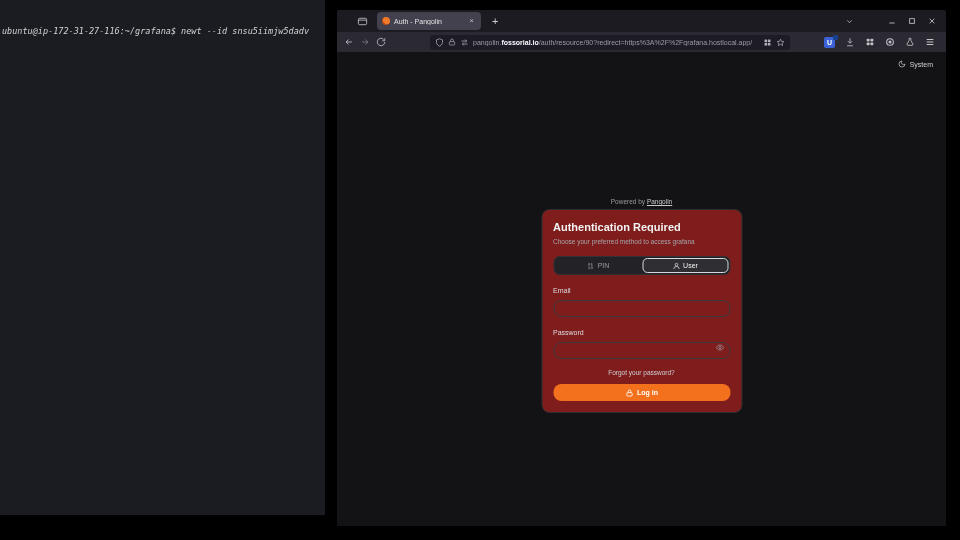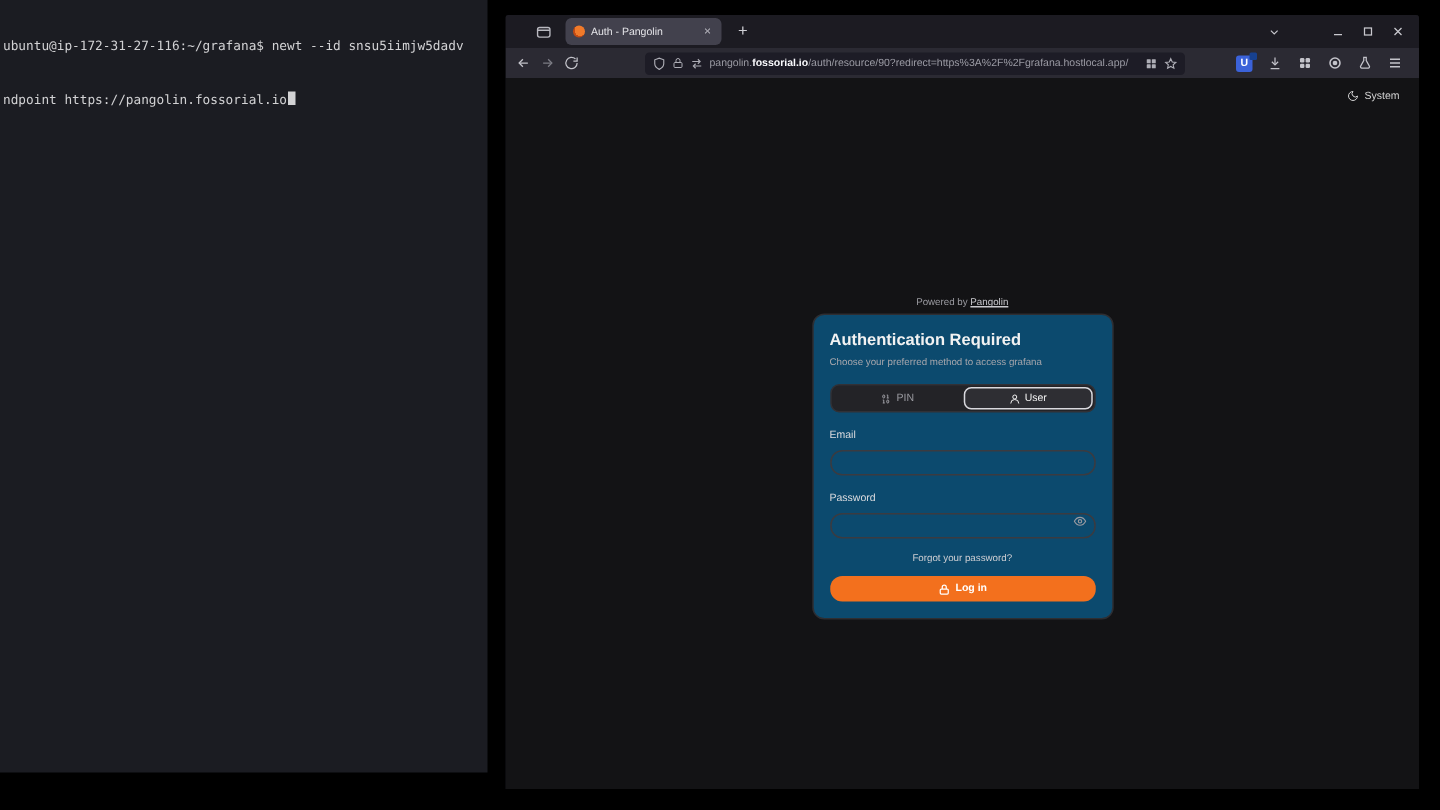--- a/index.html
+++ b/index.html
@@ -5,21 +5,21 @@
   * { margin:0; padding:0; box-sizing:border-box; }
   html,body { width:960px; height:540px; background:#000; overflow:hidden;
               font-family:"Liberation Sans", sans-serif; }
   svg { display:block; }
 
   
   .terminal {
     position:absolute; left:0; top:10; width:325px; height:515px;
     background:#1b1c22; padding:3px 2px;
     font-family:"DejaVu Sans Mono", monospace;
-    font-size:8.5px; line-height:11.5px; color:#d2d2d4; white-space:pre;
+    font-size:8.5px; line-height:11.5px; color:#d2d2d4; white-space:pre;font-style:italic;
   }
   .term-line { display:block; }
   .cursor { display:inline-block; width:4.5px; height:9px; background:#d2d2d4;
             vertical-align:-1px; margin-left:1px; }
 
   
   .browser { position:absolute; left:337px; top:10px; width:609px; height:516px;
              background:#131316; border-radius:2px 2px 0 0; overflow:hidden; }
 
   .tabbar { height:22px; background:#1c1b22; display:flex; align-items:center; }
@@ -56,21 +56,21 @@
   .content { position:relative; height:474px; background:#131315; color:#e6e6e6; }
 
   .theme-toggle { position:absolute; top:8px; right:13px; display:flex;
                   align-items:center; gap:4px; font-size:7px; color:#d2d2d2; }
 
   .powered { position:absolute; top:146px; left:0; width:100%; text-align:center;
              font-size:6.5px; color:#9a9aa0; }
   .powered a { color:#c9c9ce; text-decoration:underline; }
 
   .card { position:absolute; top:157px; left:50%; transform:translateX(-50%);
-          width:201px; background:#0c4a6e; border:1px solid #2e2e32;
+          width:201px; background:#7f1d1d; border:1px solid #2e2e32;
           border-radius:8px; padding:11px; }
   .card-title { font-size:11px; font-weight:bold; color:#f2f2f2; line-height:13px; }
   .card-sub { margin-top:4px; font-size:6.5px; color:#a6a6ac; }
 
   .seg { margin-top:11px; display:flex; height:19px; background:#232327;
          border:1px solid #313136; border-radius:6px; padding:1px; gap:1px; }
   .seg-btn { flex:1; display:flex; align-items:center; justify-content:center;
              gap:3px; font-size:7px; color:#9a9aa0; border-radius:5px;
              border:1px solid transparent; }
   .seg-btn.active { background:#2e2e33; border:1px solid #d9d9de; color:#f2f2f2; }
@@ -89,21 +89,20 @@
                border-radius:8px; background:#f3701d; color:#fff;
                font-size:7px; font-weight:bold; display:flex; align-items:center;
                justify-content:center; gap:4px; cursor:pointer;
                font-family:"Liberation Sans", sans-serif; }
 </style>
 </head>
 <body>
 
 <div class="terminal">
   <span class="term-line">ubuntu@ip-172-31-27-116:~/grafana$ newt --id snsu5iimjw5dadv</span>
-  <span class="term-line"><span>ndpoint https://pangolin.fossorial.io</span><span class="cursor"></span></span>
 </div>
 
 <div class="browser">
 
   <div class="tabbar">
     <span class="ffview">
       <svg width="11" height="11" viewBox="0 0 24 24" fill="none" stroke="currentColor" stroke-width="2">
           <rect x="3" y="5" width="18" height="14" rx="3"></rect>
           <path d="M3 9h18"></path>
         </svg>

